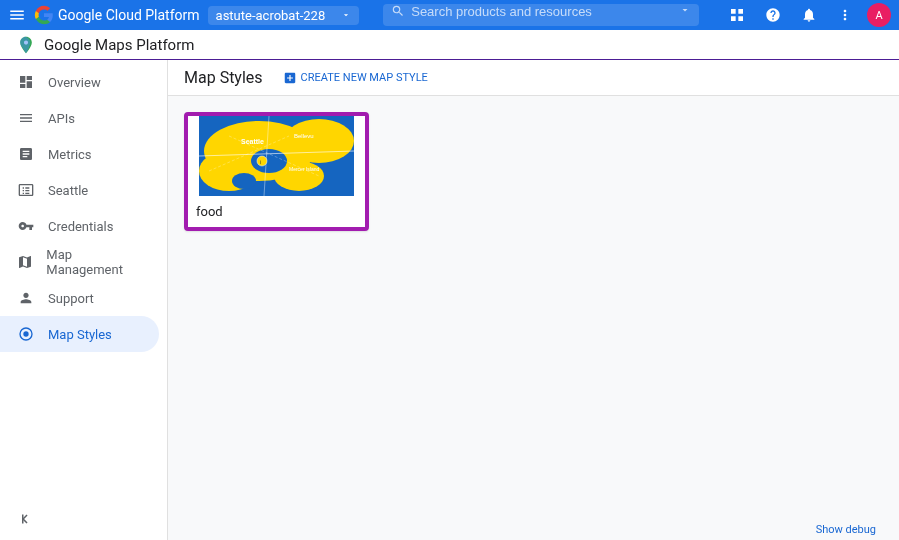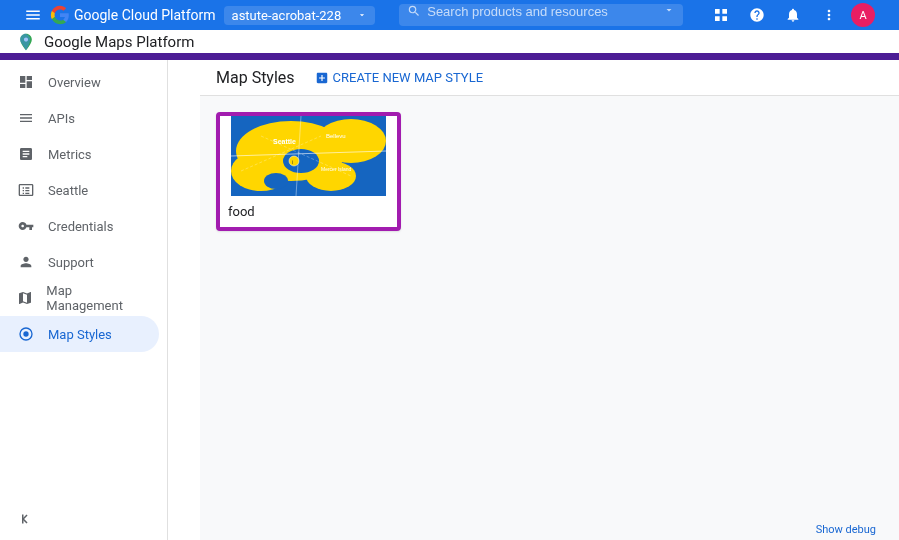--- a/index.html
+++ b/index.html
@@ -4,21 +4,21 @@
   <style>
     * { margin: 0; padding: 0; box-sizing: border-box; }
     body { font-family: 'Google Sans', Roboto, Arial, sans-serif; font-size: 13px; background: #fff; color: #202124; overflow: hidden; }
 
     
     .topbar {
       height: 30px;
       background: #1a73e8;
       display: flex;
       align-items: center;
-      padding: 0 24px;
+      padding: 0 8px;
       gap: 8px;
       position: relative;
       z-index: 10;
     }
     .topbar-menu-icon { color: #fff; font-size: 18px; cursor: pointer; display: flex; align-items: center; }
     .topbar-logo { display: flex; align-items: center; gap: 4px; }
     .topbar-logo-text { color: #fff; font-size: 14px; font-weight: 400; white-space: nowrap; }
     .topbar-project { background: rgba(255,255,255,0.15); border-radius: 4px; padding: 2px 8px; color: #fff; font-size: 13px; cursor: pointer; display: flex; align-items: center; gap: 16px; }
     .topbar-search {
       flex: 1;
@@ -43,30 +43,30 @@
     }
     .topbar-search input::placeholder { color: rgba(255,255,255,0.7); }
     .topbar-right { display: flex; align-items: center; gap: 8px; margin-left: auto; }
     .topbar-icon-btn { color: #fff; font-size: 16px; cursor: pointer; width: 28px; height: 28px; display: flex; align-items: center; justify-content: center; border-radius: 50%; }
     .topbar-avatar { width: 24px; height: 24px; border-radius: 50%; background: #e91e63; display: flex; align-items: center; justify-content: center; color: #fff; font-size: 11px; cursor: pointer; }
 
     
     .subheader {
       height: 30px;
       background: #fff;
-      border-bottom: 7px solid #4c1d95;
+      border-bottom: 1px solid #4c1d95;
       display: flex;
       align-items: center;
       padding: 0 16px;
       gap: 8px;
     }
     .subheader-title { font-size: 15px; color: #202124; font-weight: 400; }
 
     
-    .main-layout { display: flex; height: calc(540px - 60px); gap: 32px; }
+    .main-layout { display: flex; height: calc(540px - 60px); }
 
     
     .sidebar {
       width: 168px;
       min-width: 168px;
       background: #fff;
       border-right: 1px solid #e0e0e0;
       display: flex;
       flex-direction: column;
       padding-top: 4px;
@@ -102,24 +102,24 @@
       align-items: center;
       padding: 8px 16px;
       background: #fff;
       border-bottom: 1px solid #e0e0e0;
       height: 36px;
       gap: 12px;
     }
     .content-title { font-size: 16px; color: #202124; font-weight: 400; }
     .create-btn {
       display: flex;
-      align-items: flex-end;
+      align-items: center;
       gap: 4px;
       color: #1967d2;
-      font-size: 13px;
+      font-size: 11px;
       cursor: pointer;
       padding: 4px 8px;
       border-radius: 4px;
       text-decoration: none;
     }
 
     
     .cards-area { padding: 16px; }
     .map-card {
       width: 185px;
@@ -262,32 +262,32 @@
       <span class="sidebar-icon">
         <svg width="16" height="16" viewBox="0 0 24 24" fill="#5f6368">
             <path d="M12.65 10C11.83 7.67 9.61 6 7 6c-3.31 0-6 2.69-6 6s2.69 6 6 6c2.61 0 4.83-1.67 5.65-4H17v4h4v-4h2v-4H12.65zM7 14c-1.1 0-2-.9-2-2s.9-2 2-2 2 .9 2 2-.9 2-2 2z"></path>
           </svg>
       </span>
       <span class="sidebar-label">Credentials</span>
     </div>
     <div class="sidebar-item">
       <span class="sidebar-icon">
         <svg width="16" height="16" viewBox="0 0 24 24" fill="#5f6368">
+            <path d="M20.5 3l-.16.03L15 5.1 9 3 3.36 4.9c-.21.07-.36.25-.36.48V20.5c0 .28.22.5.5.5l.16-.03L9 18.9l6 2.1 5.64-1.9c.21-.07.36-.25.36-.48V3.5c0-.28-.22-.5-.5-.5zM15 19l-6-2.11V5l6 2.11V19z"></path>
+          </svg>
+      </span>
+      <span class="sidebar-label">Map Management</span>
+    </div>
+    <div class="sidebar-item">
+      <span class="sidebar-icon">
+        <svg width="16" height="16" viewBox="0 0 24 24" fill="#5f6368">
             <path d="M12 12c2.21 0 4-1.79 4-4s-1.79-4-4-4-4 1.79-4 4 1.79 4 4 4zm0 2c-2.67 0-8 1.34-8 4v2h16v-2c0-2.66-5.33-4-8-4z"></path>
           </svg>
       </span>
       <span class="sidebar-label">Support</span>
-    </div>
-    <div class="sidebar-item">
-      <span class="sidebar-icon">
-        <svg width="16" height="16" viewBox="0 0 24 24" fill="#5f6368">
-            <path d="M20.5 3l-.16.03L15 5.1 9 3 3.36 4.9c-.21.07-.36.25-.36.48V20.5c0 .28.22.5.5.5l.16-.03L9 18.9l6 2.1 5.64-1.9c.21-.07.36-.25.36-.48V3.5c0-.28-.22-.5-.5-.5zM15 19l-6-2.11V5l6 2.11V19z"></path>
-          </svg>
-      </span>
-      <span class="sidebar-label">Map Management</span>
     </div>
     <div class="sidebar-item active">
       <span class="sidebar-icon">
         <svg width="16" height="16" viewBox="0 0 24 24" fill="#1967d2">
             <circle cx="12" cy="12" r="9" fill="none" stroke="#1967d2" stroke-width="2"></circle>
             <circle cx="12" cy="12" r="4" fill="#1967d2"></circle>
           </svg>
       </span>
       <span class="sidebar-label" style="color:#1967d2">Map Styles</span>
     </div>

